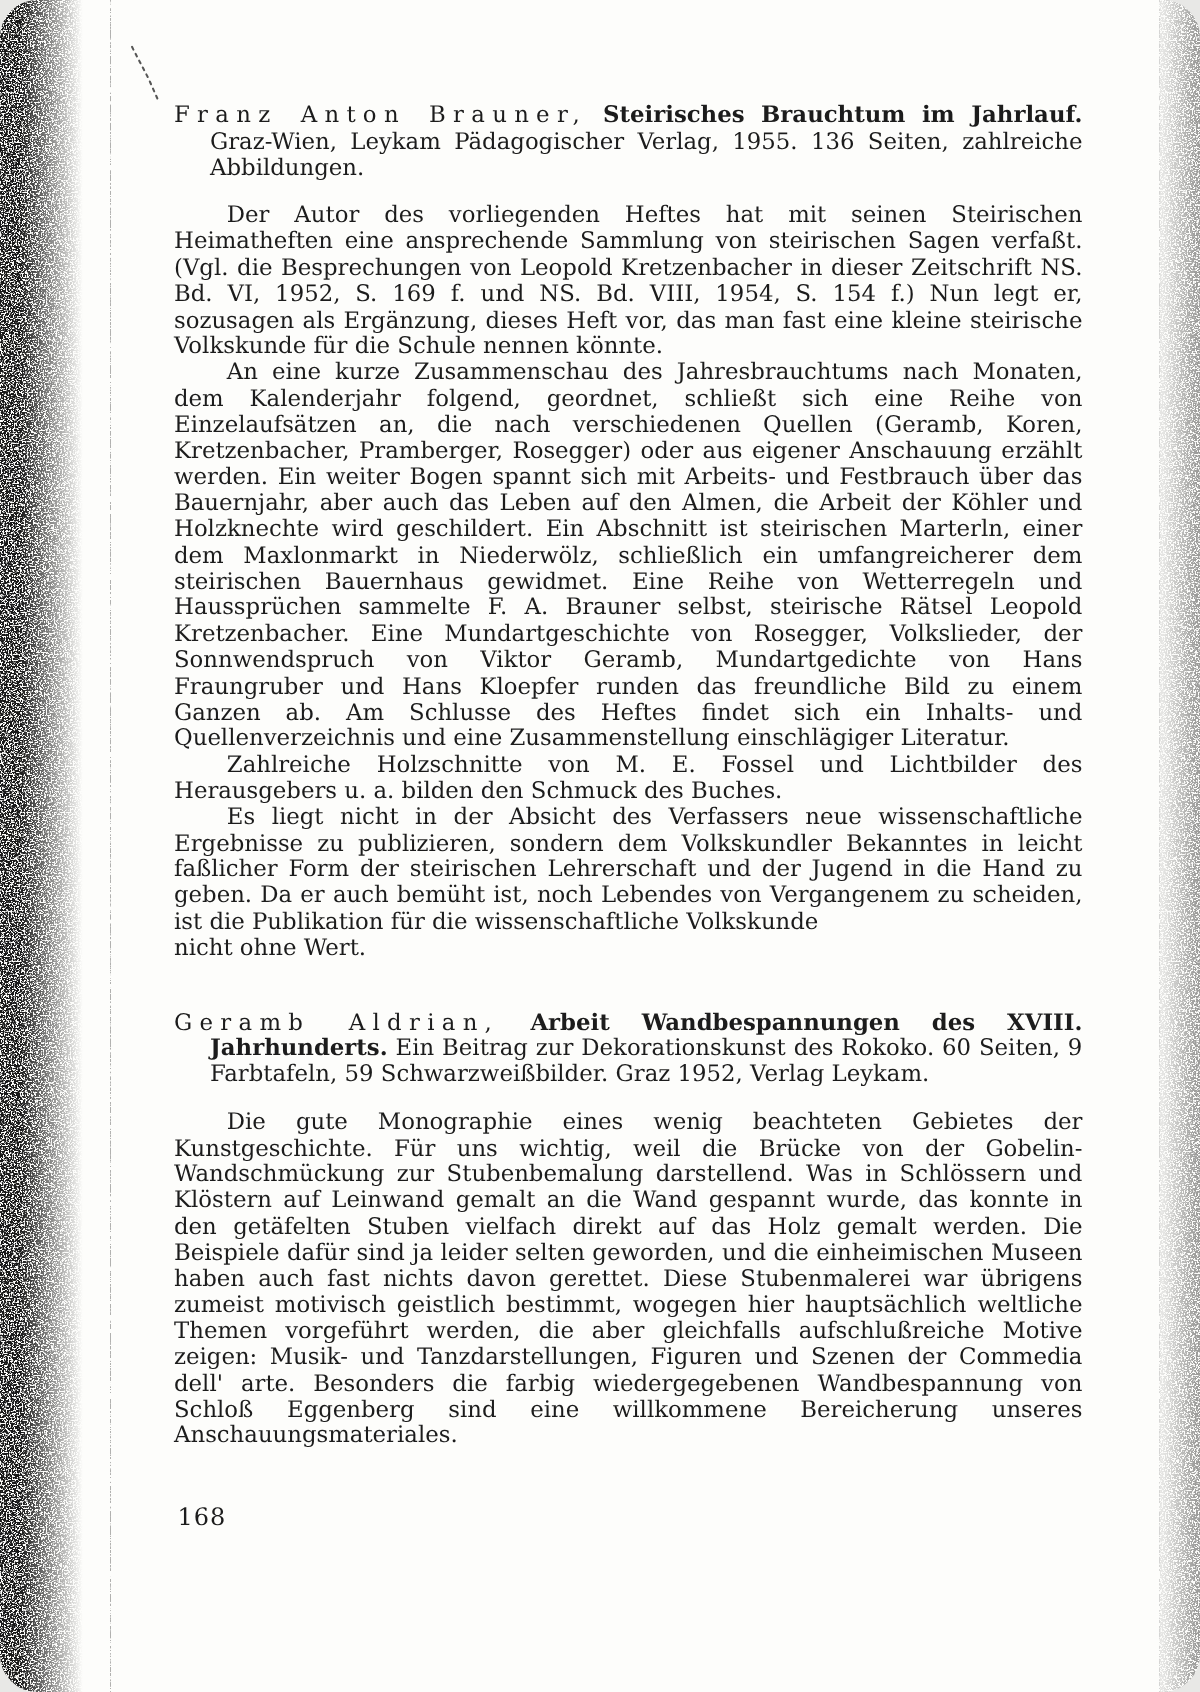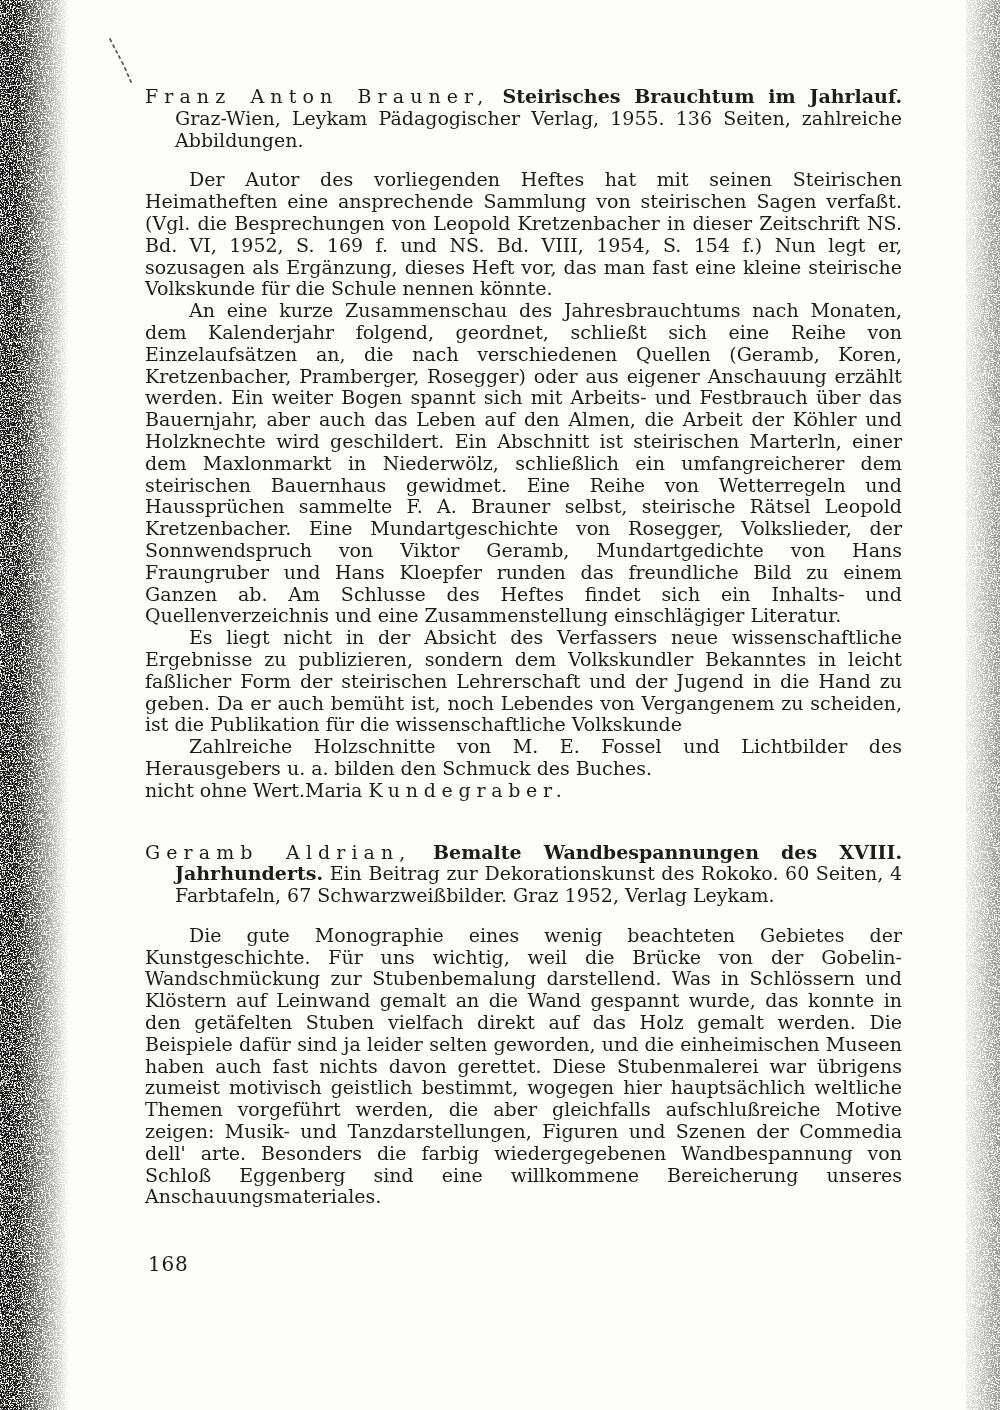--- a/index.html
+++ b/index.html
@@ -4,20 +4,21 @@
 <style>
   html,body{margin:0;padding:0;background:#e8e8e6;}
   .page{
     position:relative;
     width:1000px;height:1410px;
     margin:0 auto;
     background:#fdfdfb;
     overflow:hidden;
     color:#1c1c1c;
     font-family:"DejaVu Serif","Liberation Serif",serif;
+    border-radius:31px;
   }
   .noise{position:absolute;top:0;pointer-events:none;}
   .noise-left{left:0;}
   .noise-right{right:0;}
   .scratch{position:absolute;left:106px;top:36px;pointer-events:none;}
   .content{
     position:absolute;
     left:145px;top:86px;
     width:757px;
     font-size:19px;
@@ -81,31 +82,30 @@
     <path d="M4,3 C9,13 13,20 18,30 L26,48" stroke="#2c2c2c" stroke-width="1.7" stroke-dasharray="2.5 4" fill="none" stroke-linecap="round" opacity="0.8"></path>
   </svg>
 
   <main class="content">
 
     <section>
       <p class="heading"><span class="sp">Franz Anton Brauner,</span> <span class="bold">Steirisches Brauchtum im Jahrlauf.</span> <span>Graz-Wien, Leykam Pädagogischer Verlag, 1955. 136 Seiten, zahlreiche Abbildungen.</span></p>
 
       <p class="body-para">Der Autor des vorliegenden Heftes hat mit seinen Steirischen Heimatheften eine ansprechende Sammlung von steirischen Sagen verfaßt. (Vgl. die Besprechungen von Leopold Kretzenbacher in dieser Zeitschrift NS. Bd. VI, 1952, S. 169 f. und NS. Bd. VIII, 1954, S. 154 f.) Nun legt er, sozusagen als Ergänzung, dieses Heft vor, das man fast eine kleine steirische Volkskunde für die Schule nennen könnte.</p>
       <p class="body-para">An eine kurze Zusammenschau des Jahresbrauchtums nach Monaten, dem Kalenderjahr folgend, geordnet, schließt sich eine Reihe von Einzelaufsätzen an, die nach verschiedenen Quellen (Geramb, Koren, Kretzenbacher, Pramberger, Rosegger) oder aus eigener Anschauung erzählt werden. Ein weiter Bogen spannt sich mit Arbeits- und Festbrauch über das Bauernjahr, aber auch das Leben auf den Almen, die Arbeit der Köhler und Holzknechte wird geschildert. Ein Abschnitt ist steirischen Marterln, einer dem Maxlonmarkt in Niederwölz, schließlich ein umfangreicherer dem steirischen Bauernhaus gewidmet. Eine Reihe von Wetterregeln und Haussprüchen sammelte F. A. Brauner selbst, steirische Rätsel Leopold Kretzenbacher. Eine Mundartgeschichte von Rosegger, Volkslieder, der Sonnwendspruch von Viktor Geramb, Mundartgedichte von Hans Fraungruber und Hans Kloepfer runden das freundliche Bild zu einem Ganzen ab. Am Schlusse des Heftes findet sich ein Inhalts- und Quellenverzeichnis und eine Zusammenstellung einschlägiger Literatur.</p>
+      <p class="body-para">Zahlreiche Holzschnitte von M. E. Fossel und Lichtbilder des Herausgebers u. a. bilden den Schmuck des Buches.</p>
       <p class="body-para">Es liegt nicht in der Absicht des Verfassers neue wissenschaftliche Ergebnisse zu publizieren, sondern dem Volkskundler Bekanntes in leicht faßlicher Form der steirischen Lehrerschaft und der Jugend in die Hand zu geben. Da er auch bemüht ist, noch Lebendes von Vergangenem zu scheiden, ist die Publikation für die wissenschaftliche Volkskunde</p>
-      <p class="body-para">Zahlreiche Holzschnitte von M. E. Fossel und Lichtbilder des Herausgebers u. a. bilden den Schmuck des Buches.</p>
 
       <div class="sig-line">
         <span>nicht ohne Wert.</span>
-        <span><span>Maria</span> <span class="sp2">Kundegraber.</span></span>
       </div>
     </section>
 
     <section class="review-2">
-      <p class="heading"><span class="sp">Geramb Aldrian,</span> <span class="bold">Bemalte Wandbespannungen des XVIII. Jahrhunderts.</span> <span>Ein Beitrag zur Dekorationskunst des Rokoko. 60 Seiten, 4 Farbtafeln, 67 Schwarzweißbilder. Graz 1952, Verlag Leykam.</span></p>
+      <p class="heading"><span class="sp">Geramb Aldrian,</span> <span class="bold">Arbeit Wandbespannungen des XVIII. Jahrhunderts.</span> <span>Ein Beitrag zur Dekorationskunst des Rokoko. 60 Seiten, 9 Farbtafeln, 59 Schwarzweißbilder. Graz 1952, Verlag Leykam.</span></p>
 
       <p class="body-para">Die gute Monographie eines wenig beachteten Gebietes der Kunstgeschichte. Für uns wichtig, weil die Brücke von der Gobelin-Wandschmückung zur Stubenbemalung darstellend. Was in Schlössern und Klöstern auf Leinwand gemalt an die Wand gespannt wurde, das konnte in den getäfelten Stuben vielfach direkt auf das Holz gemalt werden. Die Beispiele dafür sind ja leider selten geworden, und die einheimischen Museen haben auch fast nichts davon gerettet. Diese Stubenmalerei war übrigens zumeist motivisch geistlich bestimmt, wogegen hier hauptsächlich weltliche Themen vorgeführt werden, die aber gleichfalls aufschlußreiche Motive zeigen: Musik- und Tanzdarstellungen, Figuren und Szenen der Commedia dell' arte. Besonders die farbig wiedergegebenen Wandbespannung von Schloß Eggenberg sind eine willkommene Bereicherung unseres Anschauungsmateriales.</p>
 
     </section>
 
   </main>
 
   <div class="pagenum">168</div>
 
 </div>

